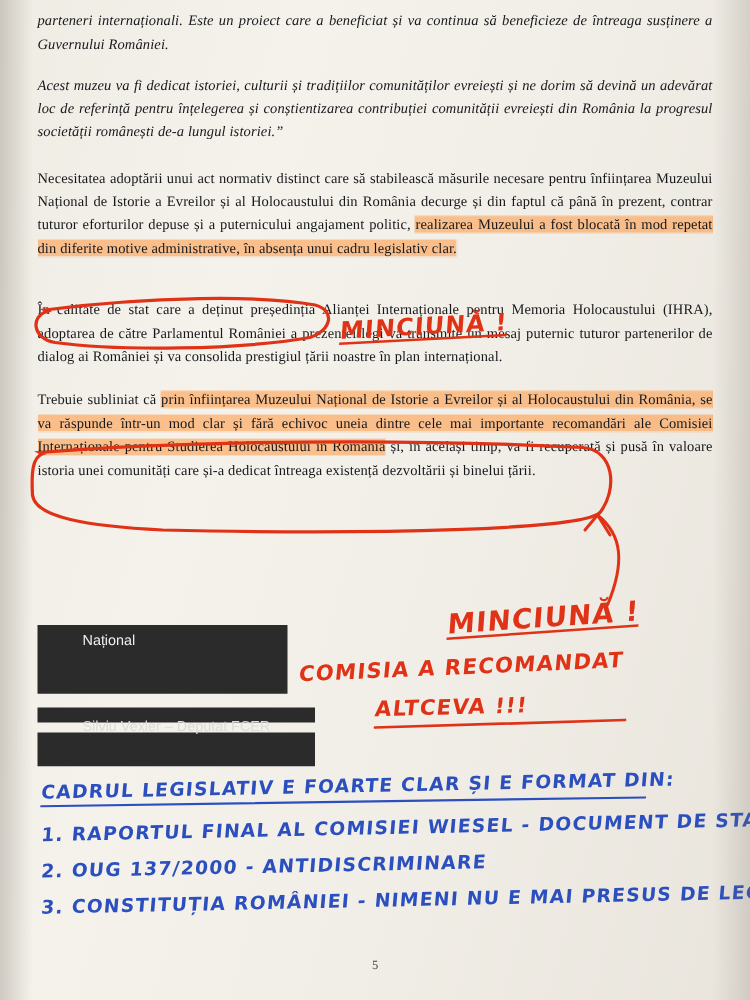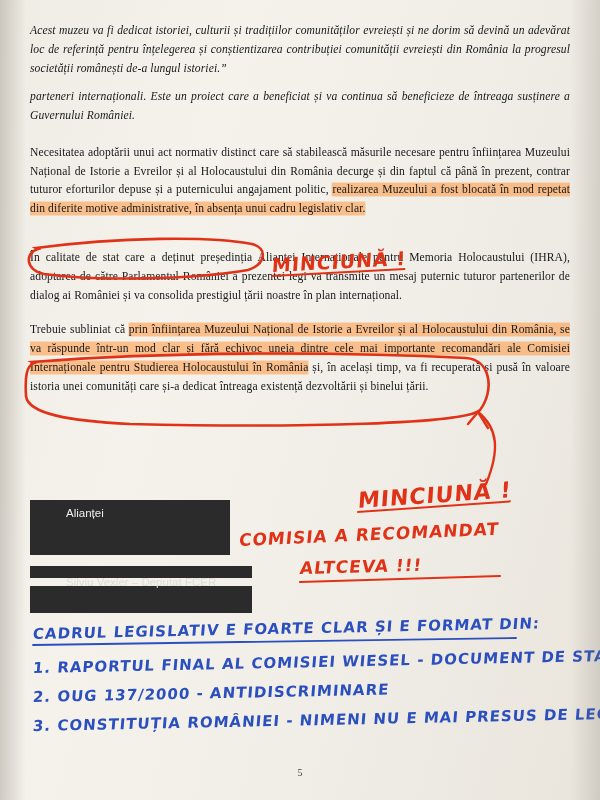--- a/index.html
+++ b/index.html
@@ -175,35 +175,35 @@
     overflow: visible;
   }
 </style>
 </head>
 <body>
 
 <div id="page">
 
   <div id="doc">
 
+    <p class="body quote"><span>parteneri internaționali. Este un proiect care a beneficiat și va continua să beneficieze de întreaga susținere a Guvernului României.</span></p>
+
     <p class="body quote" style="margin-top:14px;"><span>Acest muzeu va fi dedicat istoriei, culturii și tradițiilor comunităților evreiești și ne dorim să devină un adevărat loc de referință pentru înțelegerea și conștientizarea contribuției comunității evreiești din România la progresul societății românești de-a lungul istoriei.”</span></p>
-
-    <p class="body quote"><span>parteneri internaționali. Este un proiect care a beneficiat și va continua să beneficieze de întreaga susținere a Guvernului României.</span></p>
 
     <p class="body" style="margin-top:18px;"><span>Necesitatea adoptării unui act normativ distinct care să stabilească măsurile necesare pentru înființarea Muzeului Național de Istorie a Evreilor și al Holocaustului din România decurge și din faptul că până în prezent, contrar tuturor eforturilor depuse și a puternicului angajament politic, </span><span class="hl">realizarea Muzeului a fost blocată în mod repetat din diferite motive administrative, în absența unui cadru legislativ clar.</span></p>
 
     <p class="body" style="margin-top:30px;"><span>În calitate de stat care a deținut președinția Alianței Internaționale pentru Memoria Holocaustului (IHRA), adoptarea de către Parlamentul României a prezentei legi va transmite un mesaj puternic tuturor partenerilor de dialog ai României și va consolida prestigiul țării noastre în plan internațional.</span></p>
 
     <p class="body" style="margin-top:16px;"><span>Trebuie subliniat că </span><span class="hl">prin înființarea Muzeului Național de Istorie a Evreilor și al Holocaustului din România, se va răspunde într-un mod clar și fără echivoc uneia dintre cele mai importante recomandări ale Comisiei Internaționale pentru Studierea Holocaustului în România</span><span> și, în același timp, va fi recuperată și pusă în valoare istoria unei comunități care și-a dedicat întreaga existență dezvoltării și binelui țării.</span></p>
 
     <div id="siglock">
       <div class="redact" id="redact-top"></div>
       <div class="redact" id="redact-mid"></div>
       <div class="redact" id="redact-bot"></div>
-      <div class="initiator-label">Alianței</div>
+      <div class="initiator-label">Național</div>
       <div class="signer-name">Silviu Vexler – Deputat FCER</div>
     </div>
 
   </div>
 
   <div id="pagenum">5</div>
 
   <div id="ink">
 
     <svg id="ink-svg" viewBox="0 0 600 800">

